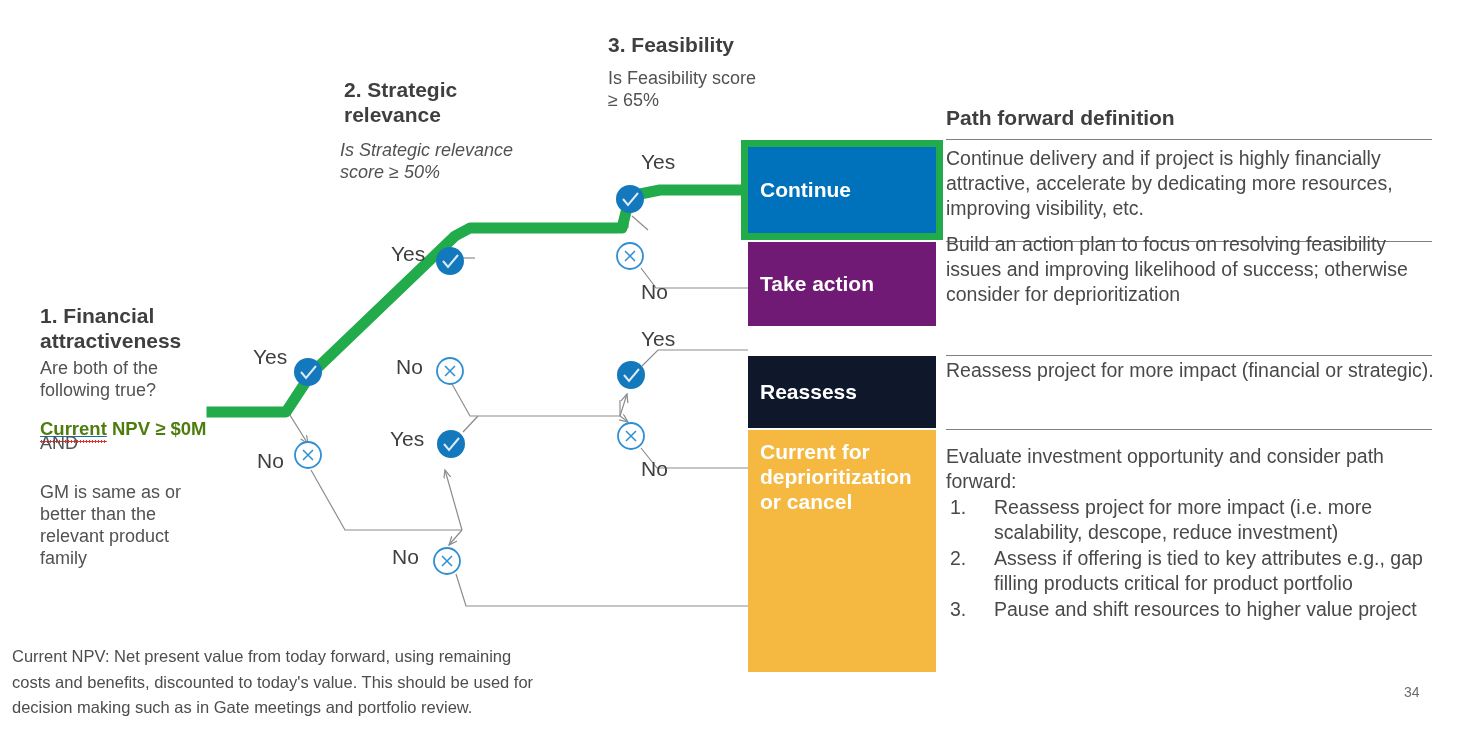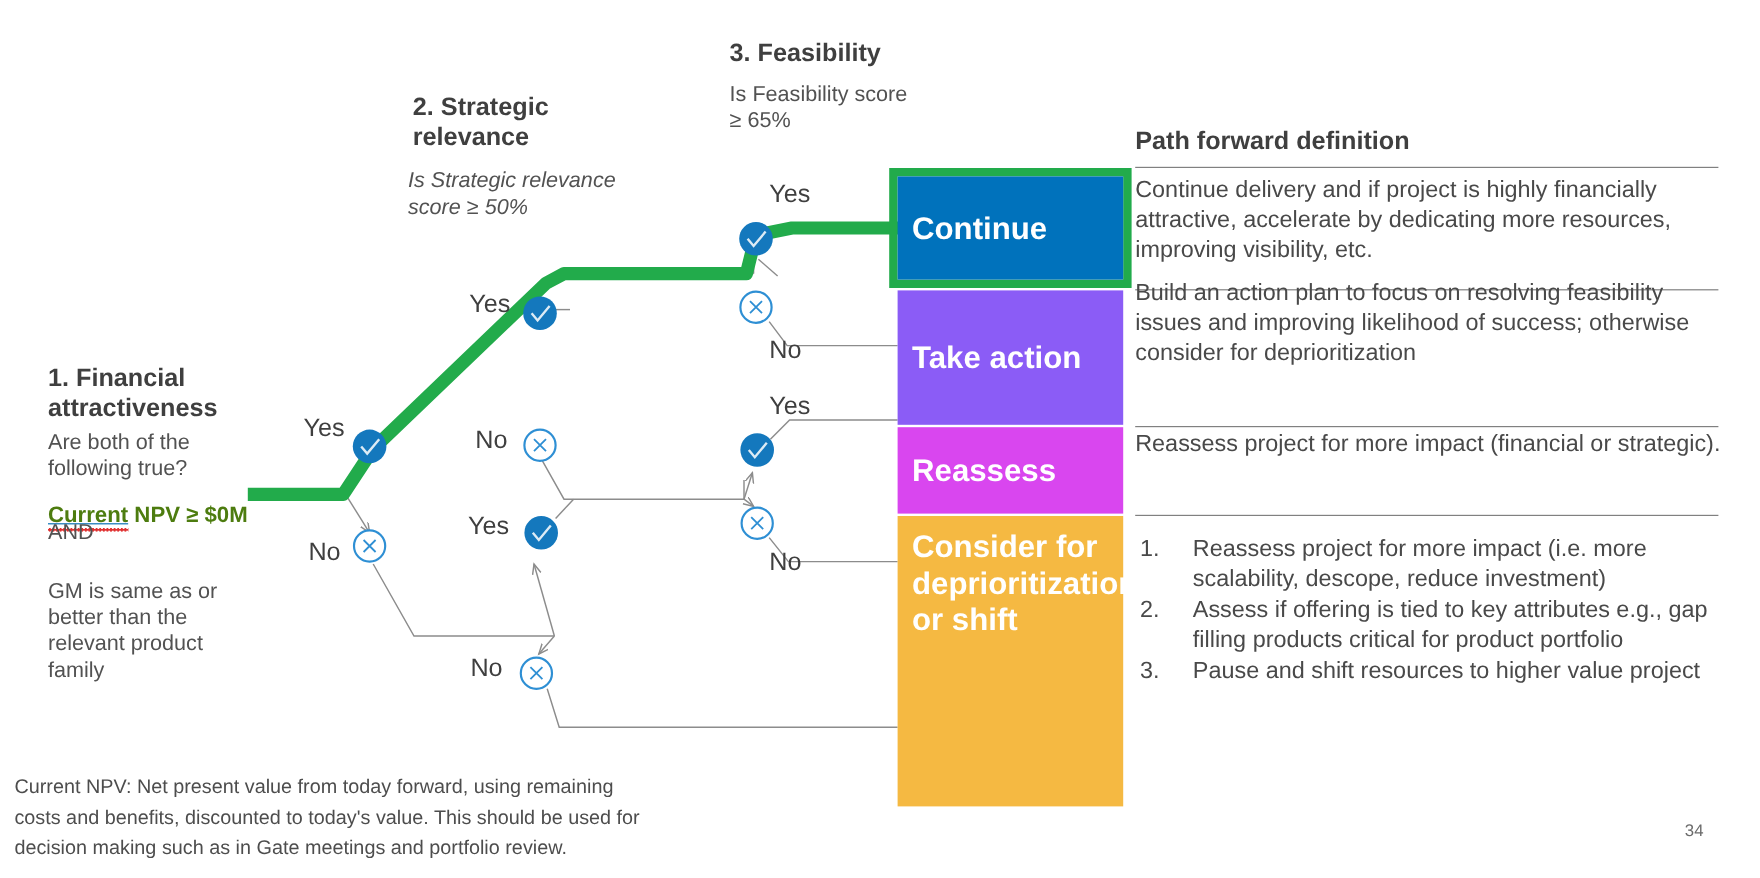--- a/index.html
+++ b/index.html
@@ -82,21 +82,21 @@
   }
   .panel-rule {
     left: 946px; width: 486px; height: 1px;
     background: #808080;
   }
   .outcome-box {
     left: 748px;
     width: 188px;
     color: #ffffff;
     font-weight: bold;
-    font-size: 26px;
+    font-size: 21px;
     line-height: 1.18;
     box-sizing: border-box;
     padding-left: 12px;
     display: flex;
     align-items: center;
   }
   .outcome-box.topalign { align-items: flex-start; padding-top: 10px; }
   .outcome-green-ring {
     left: 741px;
     width: 202px;
@@ -279,34 +279,35 @@
   <div class="abs panel-rule" style="top:241px;"></div>
   <div class="abs panel-rule" style="top:355px;"></div>
   <div class="abs panel-rule" style="top:429px;"></div>
 
   <div class="abs outcome-green-ring" style="top:140px; height:100px;"></div>
   <div class="abs outcome-box" style="top:147px; height:86px; background:#0072bc;">
     <span>Continue</span>
   </div>
   <div class="abs def-text" style="top:146px;">Continue delivery and if project is highly financially attractive, accelerate by dedicating more resources, improving visibility, etc.</div>
 
-  <div class="abs outcome-box" style="top:242px; height:112px; background:#8b5cf6;text-align:right;">
+  <div class="abs outcome-box" style="top:242px; height:84px; background:#701a75;text-align:right;">
     <span>Take action</span>
   </div>
   <div class="abs def-text" style="top:232px;">Build an action plan to focus on resolving feasibility issues and improving likelihood of success; otherwise consider for deprioritization</div>
 
-  <div class="abs outcome-box" style="top:356px; height:72px; background:#d946ef;">
+  <div class="abs outcome-box" style="top:356px; height:72px; background:#0f172a;">
     <span>Reassess</span>
   </div>
   <div class="abs def-text" style="top:358px;">Reassess project for more impact (financial or strategic).</div>
 
   <div class="abs outcome-box topalign" style="top:430px; height:242px; background:#f5b942;">
-    <span style="display:block;">Consider for deprioritization or shift</span>
+    <span style="display:block;">Current for deprioritization or cancel</span>
   </div>
   <div class="abs def-text" style="top:444px;">
+    <div>Evaluate investment opportunity and consider path forward:</div>
     <ul class="def-list">
       <li>
         <span class="num">1.</span>
         <span>Reassess project for more impact (i.e. more scalability, descope, reduce investment)</span>
       </li>
       <li>
         <span class="num">2.</span>
         <span>Assess if offering is tied to key attributes e.g., gap filling products critical for product portfolio</span>
       </li>
       <li>

